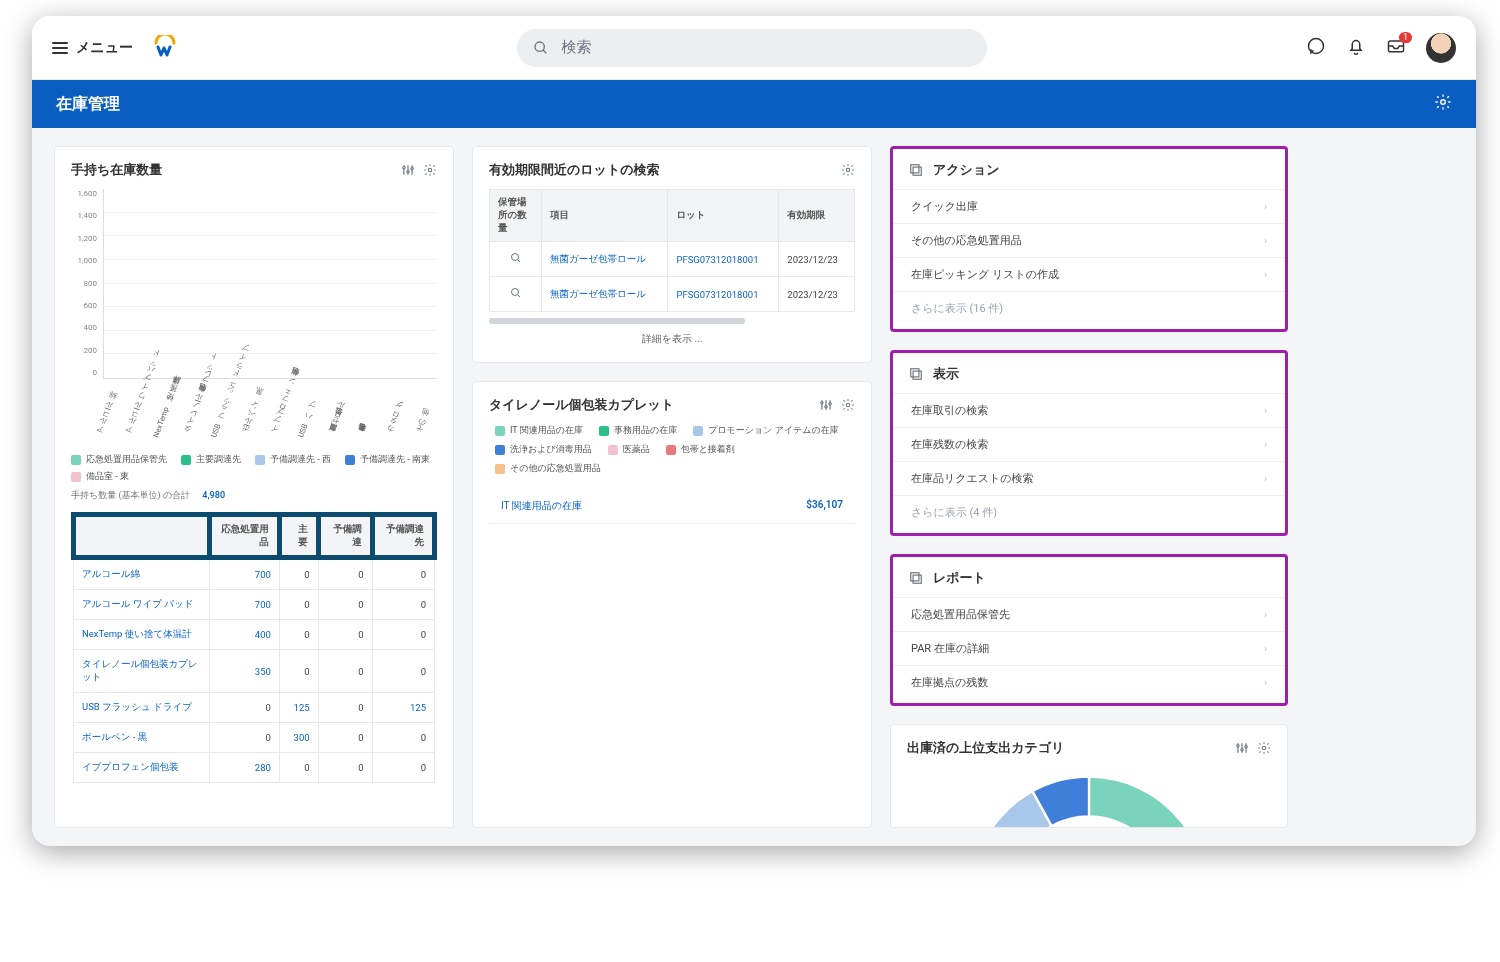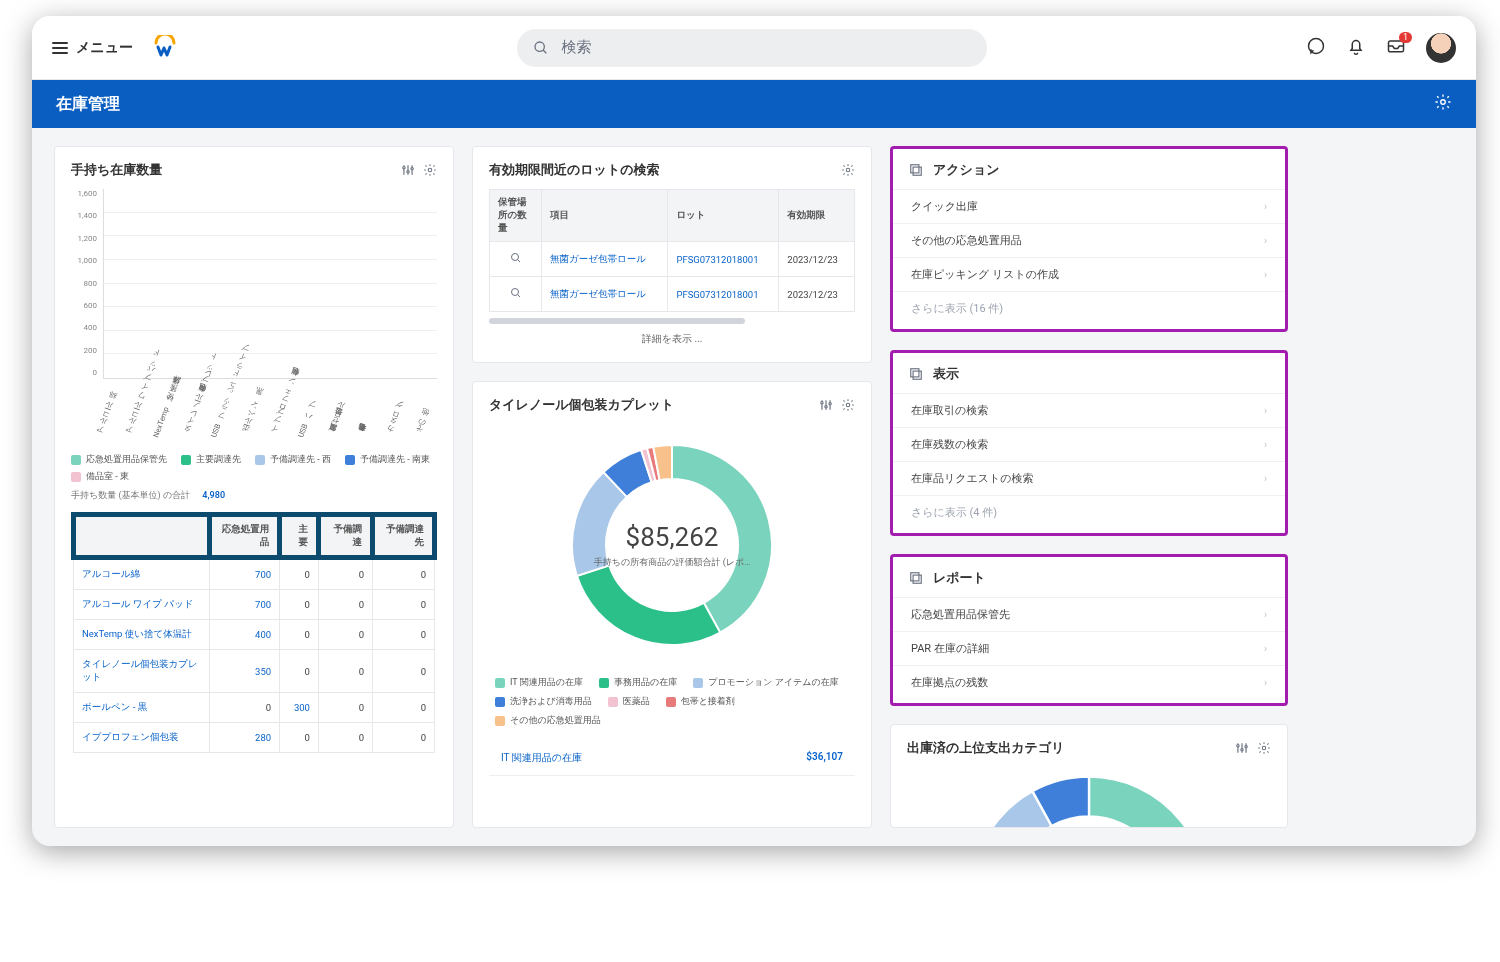--- a/index.html
+++ b/index.html
@@ -288,20 +288,27 @@
                 <td>0</td>
               </tr>
               <tr>
                 <td><a>タイレノール個包装カプレット</a></td>
                 <td><a>350</a></td>
                 <td>0</td>
                 <td>0</td>
                 <td>0</td>
               </tr>
               <tr>
+                <td><a>USB フラッシュ ドライブ</a></td>
+                <td>0</td>
+                <td><a>125</a></td>
+                <td>0</td>
+                <td><a>125</a></td>
+              </tr>
+              <tr>
                 <td><a>ボールペン - 黒</a></td>
                 <td>0</td>
                 <td><a>300</a></td>
                 <td>0</td>
                 <td>0</td>
               </tr>
               <tr>
                 <td><a>イブプロフェン個包装</a></td>
                 <td><a>280</a></td>
                 <td>0</td>
@@ -369,37 +376,20 @@
                 <circle cx="5" cy="8" r="2" fill="#fff"></circle>
                 <circle cx="12" cy="15" r="2" fill="#fff"></circle>
                 <circle cx="19" cy="10" r="2" fill="#fff"></circle>
               </svg>
             <svg width="14" height="14" viewBox="0 0 24 24" fill="none" stroke="#6b7280" stroke-width="1.8">
                 <circle cx="12" cy="12" r="3"></circle>
                 <path d="M12 2v3M12 19v3M4.2 4.2l2 2M17.8 17.8l2 2M2 12h3M19 12h3M4.2 19.8l2-2M17.8 6.2l2-2"></path>
               </svg>
           </div>
         </div>
-        <div class="donut-wrap">
-          <div class="donut">
-            <svg id="donut1" width="230" height="230" viewBox="0 0 230 230">
-                <path d="M115 15 A100 100 0 0 1 163.17536741017156 202.63066800438634 L146.79574249071322 172.836240882895 A66 66 0 0 0 115 49 Z" fill="#7ad3bd" stroke="#fff" stroke-width="2"></path>
-                <path d="M163.17536741017156 202.63066800438634 A100 100 0 0 1 19.89434837048465 145.90169943749476 L52.23026992451987 135.39512162874655 A66 66 0 0 0 146.79574249071322 172.836240882895 Z" fill="#2bbf8a" stroke="#fff" stroke-width="2"></path>
-                <path d="M19.89434837048465 145.90169943749476 A100 100 0 0 1 46.54528940713111 42.10313725785886 L69.81989100870652 66.88807059018686 A66 66 0 0 0 52.23026992451987 135.39512162874655 Z" fill="#a9c7e8" stroke="#fff" stroke-width="2"></path>
-                <path d="M46.54528940713111 42.10313725785886 A100 100 0 0 1 84.09830056250524 19.89434837048465 L94.60487837125346 52.23026992451987 A66 66 0 0 0 69.81989100870652 66.88807059018686 Z" fill="#3f7fd9" stroke="#fff" stroke-width="2"></path>
-                <path d="M84.09830056250524 19.89434837048465 A100 100 0 0 1 90.13101128351447 18.141683887136907 L98.58646744711955 51.073511365510356 A66 66 0 0 0 94.60487837125346 52.23026992451987 Z" fill="#f3c2d1" stroke="#fff" stroke-width="2"></path>
-                <path d="M90.13101128351447 18.141683887136907 A100 100 0 0 1 96.26186854142745 16.771274927131145 L102.63283323734211 50.169041451906565 A66 66 0 0 0 98.58646744711955 51.073511365510356 Z" fill="#e77a7a" stroke="#fff" stroke-width="2"></path>
-                <path d="M96.26186854142745 16.771274927131145 A100 100 0 0 1 114.99999999999999 15 L114.99999999999999 49 A66 66 0 0 0 102.63283323734211 50.169041451906565 Z" fill="#f8c08a" stroke="#fff" stroke-width="2"></path>
-              </svg>
-            <div class="donut-center">
-              <div class="donut-amt">$85,262</div>
-              <div class="donut-sub">手持ちの所有商品の評価額合計 (レポ…</div>
-            </div>
-          </div>
-        </div>
         <div class="legend2" id="legend2">
             <div class="item">
               <span class="sw" style="background:#7ad3bd"></span>
               <span>IT 関連用品の在庫</span>
             </div>
             <div class="item">
               <span class="sw" style="background:#2bbf8a"></span>
               <span>事務用品の在庫</span>
             </div>
             <div class="item">

